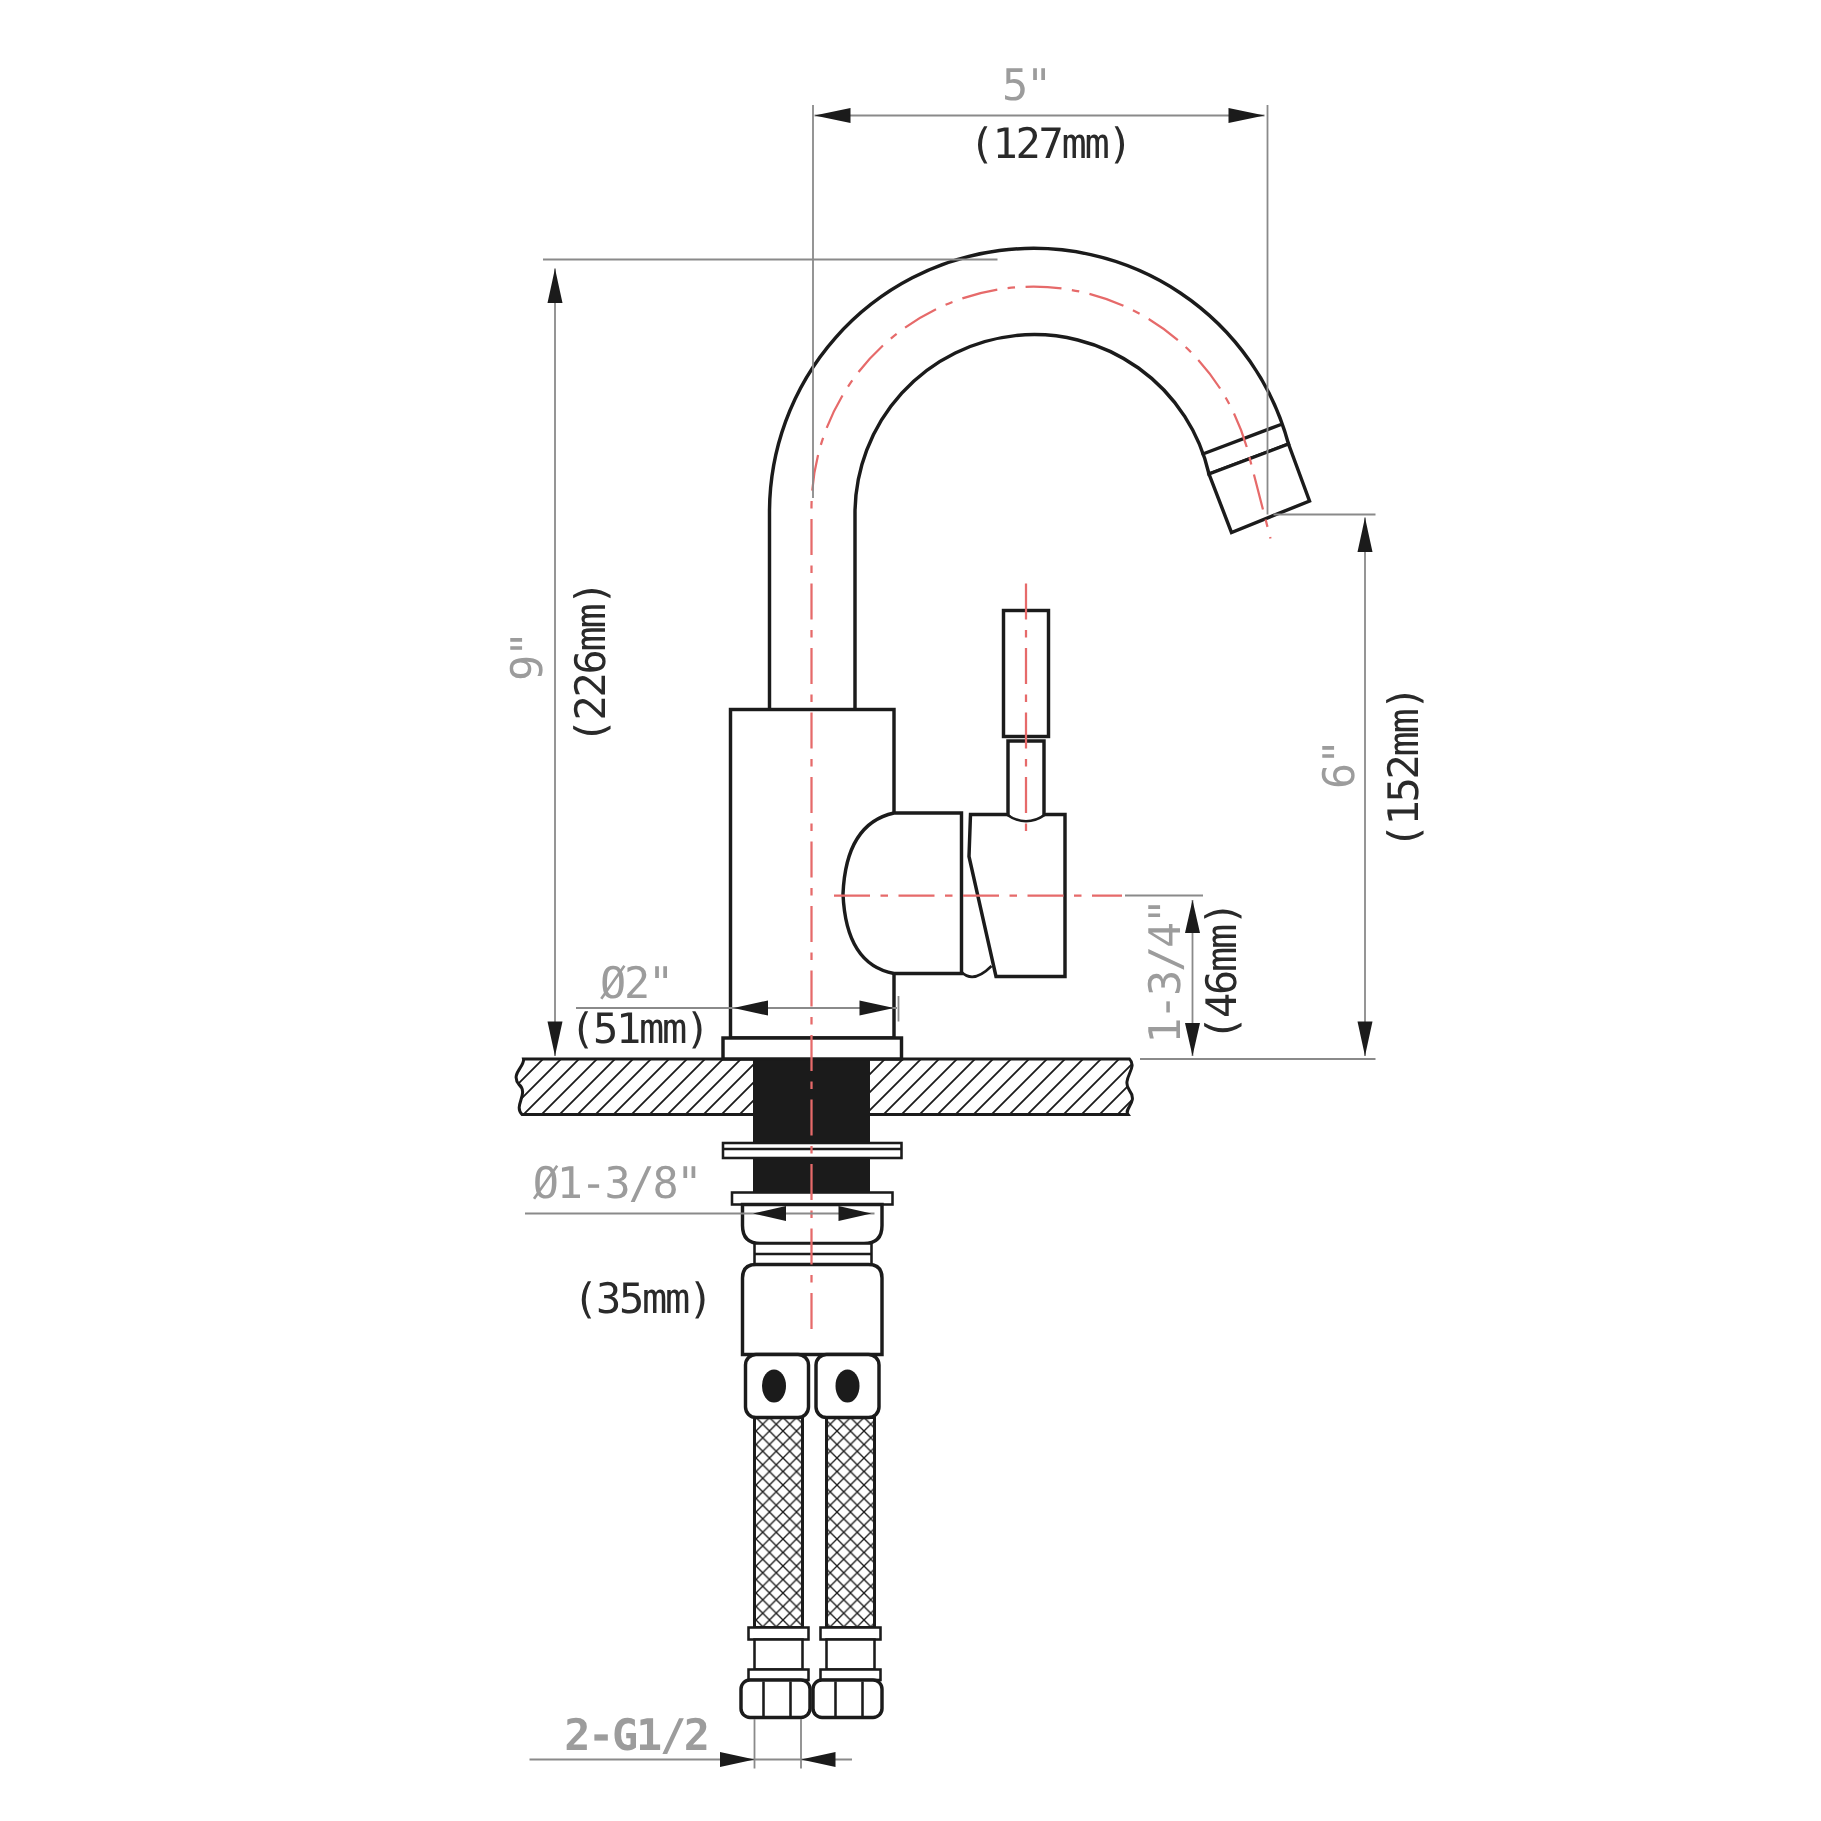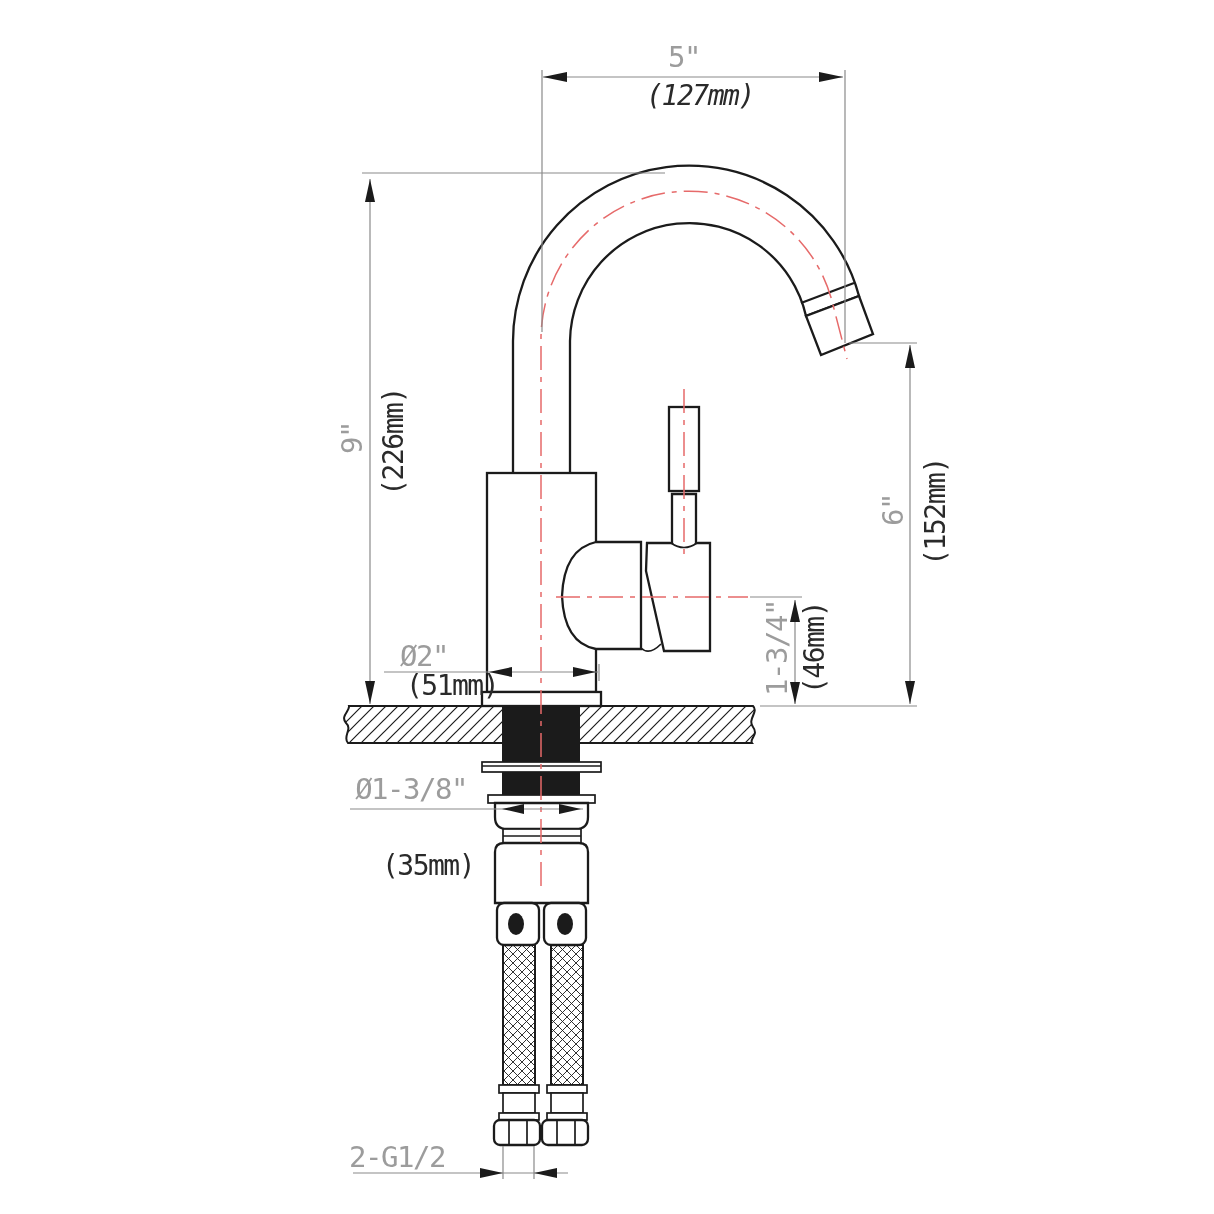--- a/index.html
+++ b/index.html
@@ -146,31 +146,31 @@
   </g>
 
   <g>
     <path class="dim" d="M353,1173 H568 M503,1146 V1179 M534,1146 V1179"></path>
     <polygon class="arr" points="503,1173 480,1168 480,1178"></polygon>
     <polygon class="arr" points="534,1173 557,1168 557,1178"></polygon>
   </g>
 </svg>
 
   <div class="t inch" style="left:684px;top:57px;">5"</div>
-  <div class="t mm" style="left:700px;top:96px;font-style:italic;">(127mm)</div>
+  <div class="t mm" style="left:700px;top:96px;">(127mm)</div>
 
   <div class="t inch rot" style="left:352px;top:438px;">9"</div>
   <div class="t mm rot" style="left:394px;top:442px;">(226mm)</div>
 
   <div class="t inch rot" style="left:893px;top:510px;">6"</div>
   <div class="t mm rot" style="left:936px;top:512px;">(152mm)</div>
 
   <div class="t inch rot" style="left:777px;top:648px;">1-3/4"</div>
   <div class="t mm rot" style="left:815px;top:648px;">(46mm)</div>
 
   <div class="t inch" style="left:424px;top:656px;">Ø2"</div>
-  <div class="t mm" style="left:452px;top:686px;text-align:center;">(51mm)</div>
+  <div class="t mm" style="left:426px;top:686px;text-align:center;">(51mm)</div>
 
   <div class="t inch" style="left:411px;top:789px;">Ø1-3/8"</div>
   <div class="t mm" style="left:428px;top:866px;">(35mm)</div>
 
-  <div class="t inch" style="left:397px;top:1157px;">2-G1/2</div>
+  <div class="t inch" style="left:424px;top:1157px;font-weight:bold;">2-G1/2</div>
 </div>
 
 </body></html>

